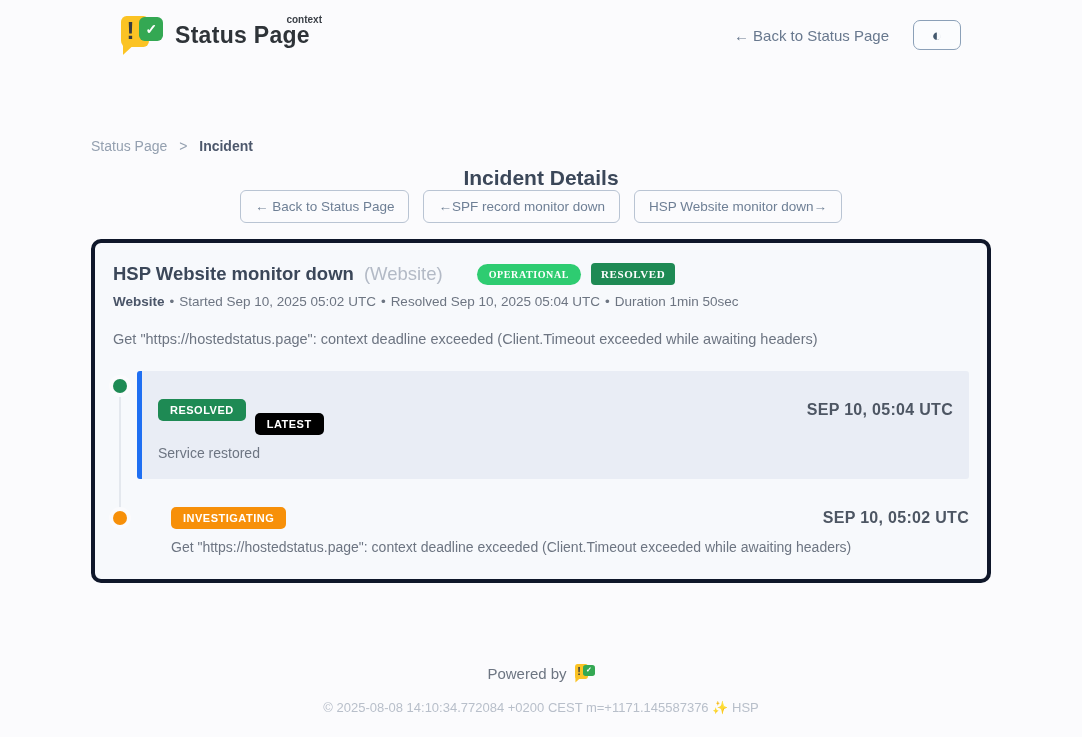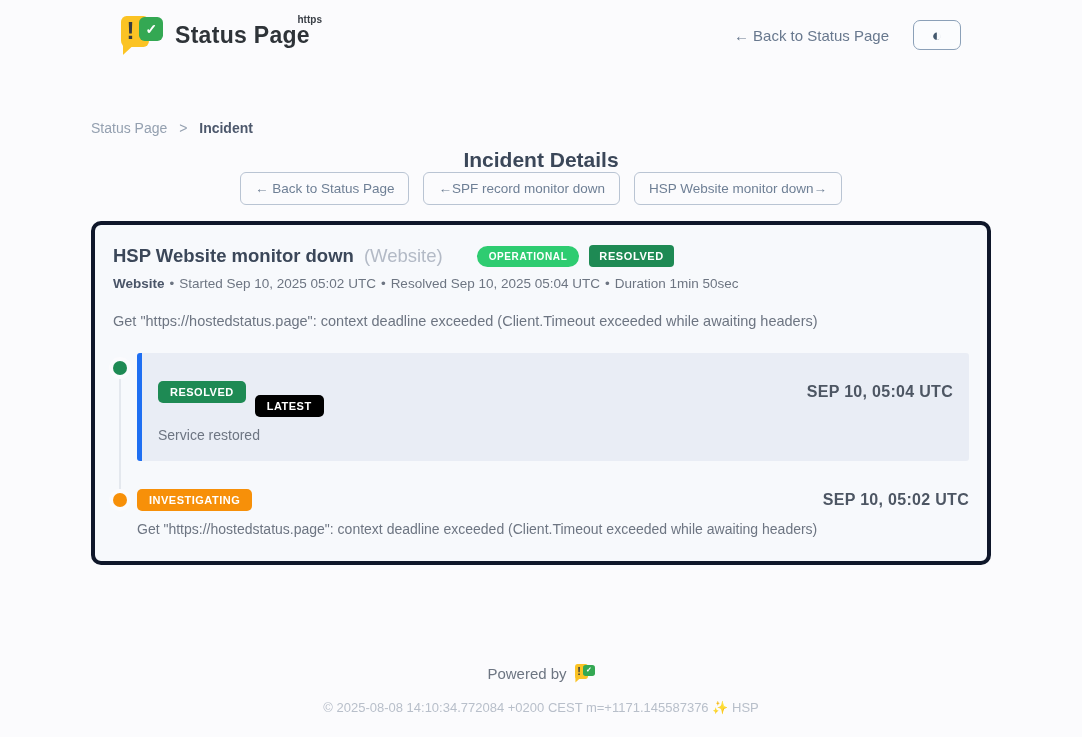--- a/index.html
+++ b/index.html
@@ -29,46 +29,46 @@
   .logo-text-wrap { position:relative; }
   .logo-text { font-size:23px; font-weight:700; color:#2e3338; letter-spacing:0.3px; }
   .logo-hosted { position:absolute; top:-8px; right:-12px; font-size:10px; font-weight:600; color:#3a3f46; }
   .header-right { margin-left:auto; display:flex; align-items:center; gap:24px; }
   .back-link { color:#68788e; font-size:15px; text-decoration:none; cursor:pointer; }
   .theme-toggle { width:48px; height:30px; border:1px solid #8ba0b8; border-radius:7px; background:#fbfcfe;
                   display:flex; align-items:center; justify-content:center; cursor:pointer; }
   .theme-icon { color:#44596e; font-size:17px; line-height:1; }
   
   .main { width:900px; margin:0 auto; }
-  .breadcrumb { margin-top:64px; font-size:14px; color:#94a0b0; }
+  .breadcrumb { margin-top:82px; font-size:14px; color:#94a0b0; }
   .breadcrumb .crumb-link { color:#94a0b0; cursor:pointer; text-decoration:none; }
   .breadcrumb .crumb-sep { margin:0 8px; }
   .breadcrumb .crumb-current { color:#4d586c; font-weight:700; }
   .title-row { margin-top:12px; display:flex; align-items:center; justify-content:space-between;flex-direction:column; }
   .page-title { font-size:21px; font-weight:700; color:#3b4759; }
   .nav-buttons { display:flex; gap:14px; }
   .nav-btn { border:1px solid #b9c4d3; border-radius:6px; background:transparent; color:#6e7f95;
              font-family:inherit; font-size:13.5px; padding:8px 14px; cursor:pointer; white-space:nowrap; }
   
   .card { margin-top:16px; background:#f7f9fc; border:4px solid #0f172a; border-radius:10px; padding:20px 18px 24px 18px; }
   .card-title-row { display:flex; align-items:center; gap:10px; flex-wrap:wrap; }
   .incident-title { font-size:18.5px; font-weight:700; color:#3b4759; }
   .incident-component { font-size:18.5px; font-weight:400; color:#b3bac6; margin-right:24px; }
-  .badge { color:#fff; font-weight:700; letter-spacing:0.6px; display:inline-block; }
+  .badge { color:#fff; font-weight:700; letter-spacing:0.6px; display:inline-block;font-family:Liberation Serif, serif; }
   .badge-operational { background:#2ecc71; font-size:10px; padding:5px 12px; border-radius:999px; }
   .badge-resolved-hdr { background:#1e8a54; font-size:11px; padding:5px 10px; border-radius:4px; }
   .meta { margin-top:9px; font-size:13.5px; color:#6d7582; }
   .meta .meta-component { font-weight:700; color:#4a5568; }
   .meta .sep { margin:0 5px; }
   .description { margin-top:22px; font-size:14.5px; color:#6d7582; }
   
   .timeline { margin-top:24px; position:relative; }
   .t-connector { position:absolute; left:6px; top:18px; bottom:36px; width:2px; background:#e4e8ee; }
   .t-entry { position:relative; display:flex; }
-  .t-entry + .t-entry { margin-top:28px; }
+  .t-entry + .t-entry { margin-top:28px;gap:34px; }
   .t-dot-col { width:24px; flex:0 0 auto; position:relative; }
   .t-dot { position:absolute; left:0; width:14px; height:14px; border-radius:50%; box-shadow:0 0 0 4px #fbfbfd; }
   .t-dot.green { background:#1e8a54; top:8px; }
   .t-dot.orange { background:#f79009; top:4px; }
   .t-content { flex:1; }
   .t-box { background:#e9edf5; border-left:5px solid #1f6ff2; border-radius:3px; padding:14px 16px 18px 16px; }
   .t-row { display:flex; align-items:center; gap:9px; }
   .t-badge { color:#fff; font-weight:700; font-size:11px; letter-spacing:0.5px; padding:5px 12px; border-radius:5px; }
   .t-badge.green { background:#1e8a54; }
   .t-badge.blue { background:#000000;margin-top:28px; }
@@ -86,21 +86,21 @@
 <div class="header">
   <div class="logo">
     <span class="bubble-icon big">
       <span class="bubble-body"></span>
       <span class="bubble-tail"></span>
       <span class="bubble-excl">!</span>
       <span class="bubble-check">✓</span>
     </span>
     <span class="logo-text-wrap">
       <span class="logo-text">Status Page</span>
-      <span class="logo-hosted">https</span>
+      <span class="logo-hosted">context</span>
     </span>
   </div>
   <div class="header-right">
     <a class="back-link">← Back to Status Page</a>
     <button class="theme-toggle">
       <span class="theme-icon">◐</span>
     </button>
   </div>
 </div>
 

